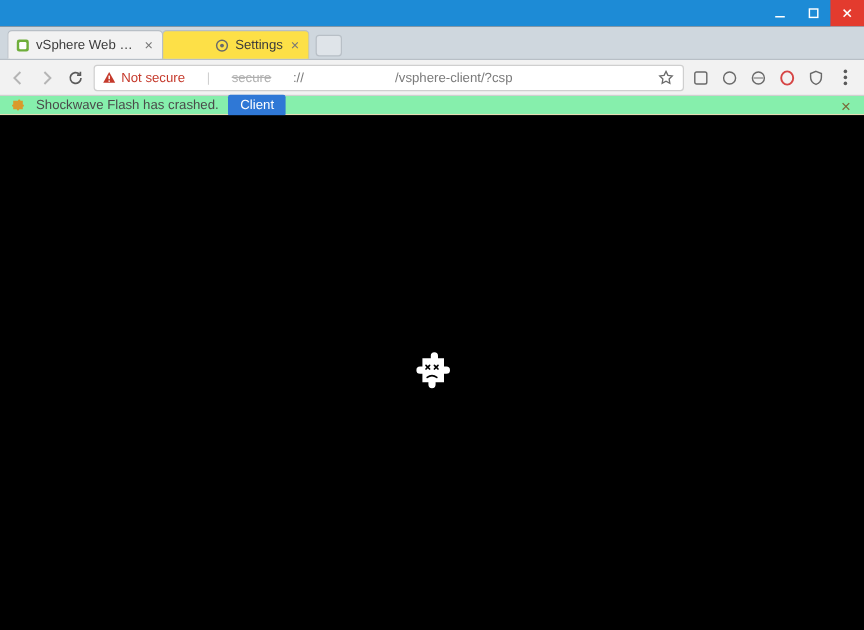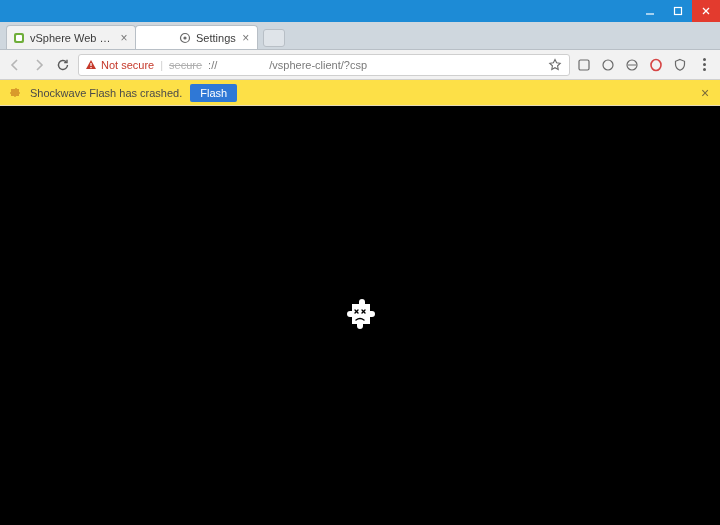--- a/index.html
+++ b/index.html
@@ -8,43 +8,43 @@
 
   
   .titlebar { height: 22px; background: #1d8bd6; display: flex; justify-content: flex-end; align-items: stretch; }
   .titlebar .wbtn { width: 28px; display: flex; align-items: center; justify-content: center; color: #fff; font-size: 11px; }
   .titlebar .wbtn.close { background: #e33b2e; }
   .titlebar .wbtn svg { width: 10px; height: 10px; }
 
   
   .tabstrip { height: 28px; background: #cfd7de; display: flex; align-items: flex-end; padding-left: 6px; position: relative; border-bottom: 1px solid #b8bfc6; }
   .tab { height: 24px; min-width: 118px; max-width: 130px; background: #f2f2f2; border: 1px solid #b8bfc6; border-bottom: none; border-top-left-radius: 4px; border-top-right-radius: 4px; margin-right: -1px; display: flex; align-items: center; padding: 0 6px; font-size: 11px; color: #3b3b3b; gap: 5px; position: relative; }
-  .tab.inactive { background: #ffffff; padding-left: 43px; }
+  .tab.inactive { background: #fde047; padding-left: 43px; }
   .tab .favicon { width: 12px; height: 12px; flex: 0 0 12px; display: flex; align-items: center; justify-content: center; }
   .tab .tlabel { flex: 1; white-space: nowrap; overflow: hidden; text-overflow: ellipsis; }
   .tab .tclose { width: 10px; height: 10px; color: #777; font-size: 12px; line-height: 10px; text-align: center; }
   .newtab { width: 22px; height: 18px; background: #dfe4e9; border: 1px solid #b8bfc6; border-radius: 3px; margin-left: 6px; margin-bottom: 2px; }
 
   
   .toolbar { height: 30px; background: #f2f2f2; border-bottom: 1px solid #d0d0d0; display: flex; align-items: center; padding: 0 6px; gap: 6px; }
   .navbtn { width: 18px; height: 18px; display: flex; align-items: center; justify-content: center; color: #5a5a5a; }
   .navbtn.disabled { color: #b5b5b5; }
   .navbtn svg { width: 14px; height: 14px; }
-  .omnibox { flex: 1; height: 22px; background: #fff; border: 1px solid #cfcfcf; border-radius: 3px; display: flex; align-items: center; padding: 0 6px; gap: 6px; font-size: 11px; color: #808080; }
+  .omnibox { flex: 1; height: 22px; background: #fff; border: 1px solid #cfcfcf; border-radius: 3px; display: flex; align-items: center; padding: 0 6px; gap: 18px; font-size: 11px; color: #808080; }
   .omnibox .sec { display: flex; align-items: center; gap: 4px; color: #c5392b; font-size: 11px; }
   .omnibox .https { color: #b0b0b0; text-decoration: line-through; }
   .omnibox .path { color: #7a7a7a; }
   .extarea { display: flex; align-items: center; gap: 8px; padding-right: 2px; }
   .exticon { width: 16px; height: 16px; display: flex; align-items: center; justify-content: center; color: #6a6a6a; }
   .exticon svg { width: 14px; height: 14px; }
   .menu-dots { display:flex; flex-direction: column; gap:2px; align-items:center; justify-content:center; width:16px; height:16px;}
   .menu-dots span { width:3px; height:3px; background:#5a5a5a; border-radius:50%; }
 
   
-  .infobar { height: 26px; background: #fde047; border-bottom: 1px solid #e7dcb6; display: flex; align-items: center; padding: 0 8px; font-size: 11px; color: #4a4a4a; gap: 8px; }
+  .infobar { height: 16px; background: #86efac; border-bottom: 1px solid #e7dcb6; display: flex; align-items: center; padding: 0 8px; font-size: 11px; color: #4a4a4a; gap: 8px; }
   .infobar .puzzle { width: 14px; height: 14px; color: #d99a2b; }
   .infobar .reload { background: #2f78d6; color: #fff; border: none; border-radius: 2px; font-size: 11px; padding: 3px 10px; cursor: pointer; }
   .infobar .spacer { flex: 1; }
   .infobar .xbtn { color: #7a6a3a; font-size: 14px; width: 14px; text-align: center; }
 
   
   .content { flex: 1; background: #000; position: relative; }
   .deadplugin { position: absolute; left: 50%; top: 50%; transform: translate(-50%, -50%); color: #fff; }
   .deadplugin svg { width: 36px; height: 36px; }
 
@@ -174,21 +174,21 @@
     </div>
   </div>
 
   <div class="infobar">
     <span class="puzzle">
       <svg viewBox="0 0 14 14">
           <path d="M4 3h3a1 1 0 0 1 2 0h2v3a1 1 0 0 1 0 2v2H8a1 1 0 0 1-2 0H3V8a1 1 0 0 1 0-2V3z" fill="#d99a2b"></path>
         </svg>
     </span>
     <span>Shockwave Flash has crashed.</span>
-    <button class="reload">Flash</button>
+    <button class="reload">Client</button>
     <span class="spacer"></span>
     <span class="xbtn">×</span>
   </div>
 
   <div class="content">
     <div class="deadplugin">
       <svg viewBox="0 0 36 36">
         <path d="M10 8 h7 v-2 a3 3 0 0 1 6 0 v2 h5 v7 h2 a3 3 0 0 1 0 6 h-2 v7 h-7 v2 a3 3 0 0 1 -6 0 v-2 h-5 v-7 h-2 a3 3 0 0 1 0 -6 h2 z" fill="#fff"></path>
         <g stroke="#000" stroke-width="1.4" stroke-linecap="round">
           <line x1="13" y1="14" x2="16" y2="17"></line>

